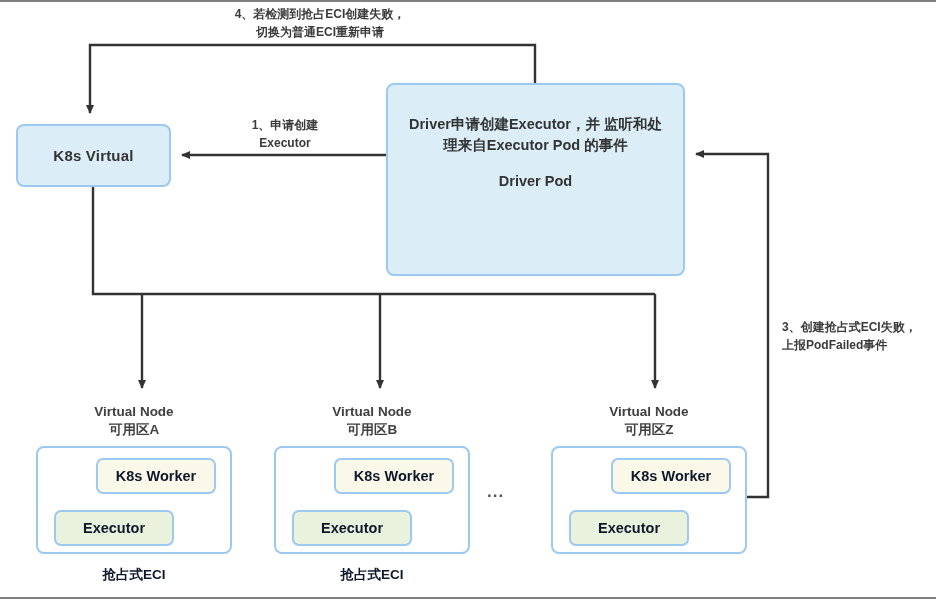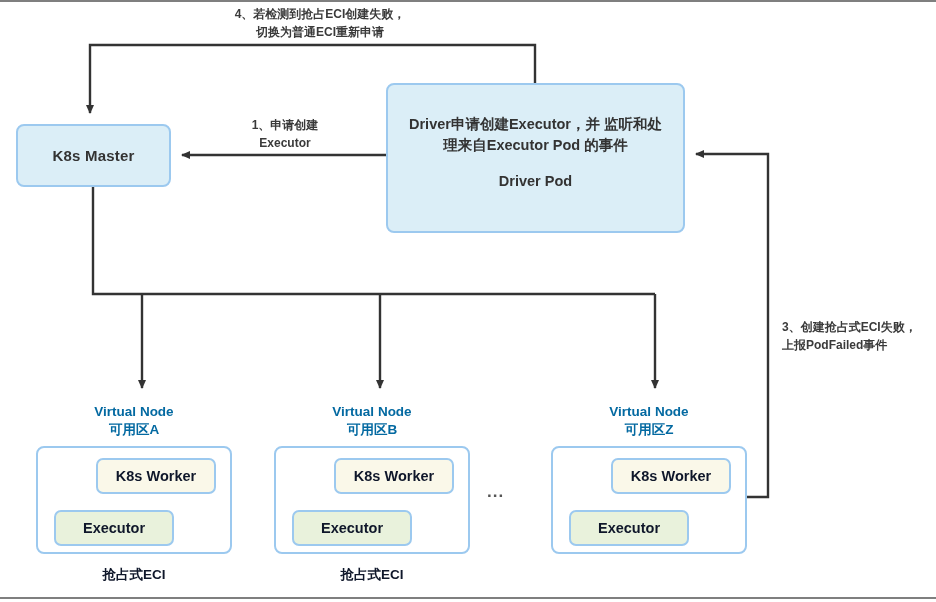--- a/index.html
+++ b/index.html
@@ -41,35 +41,35 @@
   }
   .node.blue-fill { background: #DBEEF7; }
 
   #k8s-master {
     left: 16px; top: 124px; width: 155px; height: 63px;
     font-size: 15px;
     letter-spacing: 0.2px;
   }
 
   #driver-pod {
-    left: 386px; top: 83px; width: 299px; height: 150px;
+    left: 386px; top: 83px; width: 299px; height: 193px;
     flex-direction: column;
     justify-content: flex-start;
     padding-top: 29px;
     font-size: 14.5px;
     line-height: 1.42;
   }
   #driver-pod .pod-desc { padding: 0 18px; }
   #driver-pod .pod-name { margin-top: 16px; font-size: 14.5px; }
 
   
   .vnode-group { position: absolute; }
   .vnode-title {
     text-align: center;
-    color: #0369a1;
+    color: #404040;
     font-weight: bold;
     font-size: 13.5px;
     line-height: 1.33;
     white-space: pre-line;
   }
   .vnode-box {
     position: relative;
     box-sizing: border-box;
     border: 2px solid #9CC9EF;
     border-radius: 8px;
@@ -152,21 +152,21 @@
 切换为普通ECI重新申请</div>
 
   <div class="edge-label center" style="left:200px; top:116px; width:170px;">1、申请创建
 Executor</div>
 
 
   <div class="edge-label left" style="left:782px; top:318px; width:160px;">3、创建抢占式ECI失败，
 上报PodFailed事件</div>
 
   <div class="node blue-fill" id="k8s-master">
-    <span>K8s Master</span>
+    <span>K8s Virtual</span>
   </div>
 
   <div class="node blue-fill" id="driver-pod">
     <div class="pod-desc">Driver申请创建Executor，并
 监听和处理来自Executor Pod
 的事件</div>
     <div class="pod-name">Driver Pod</div>
   </div>
 
   <div class="vnode-group" style="left:36px; top:403px; width:196px;">

